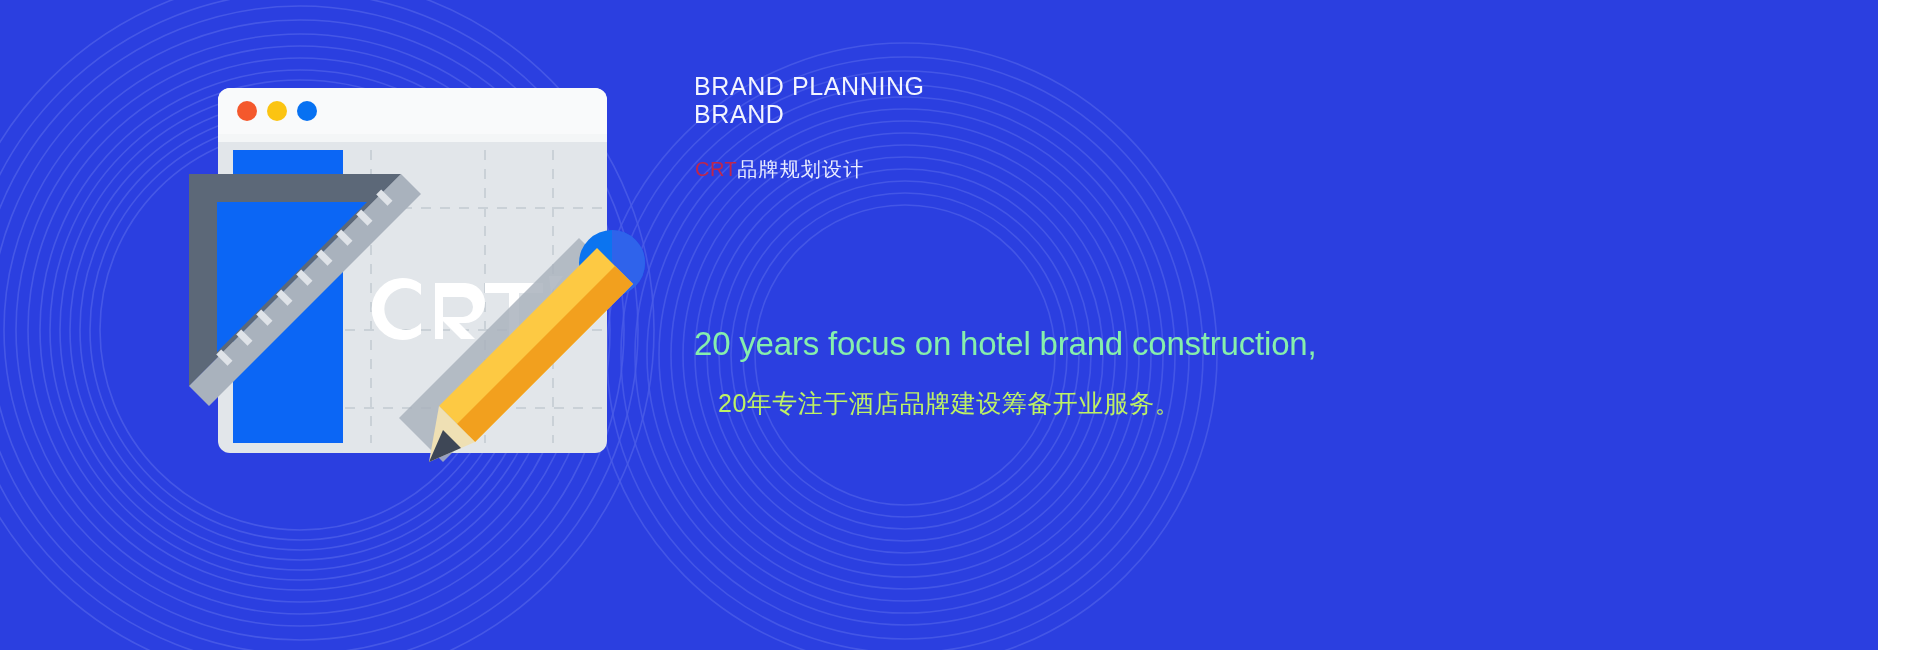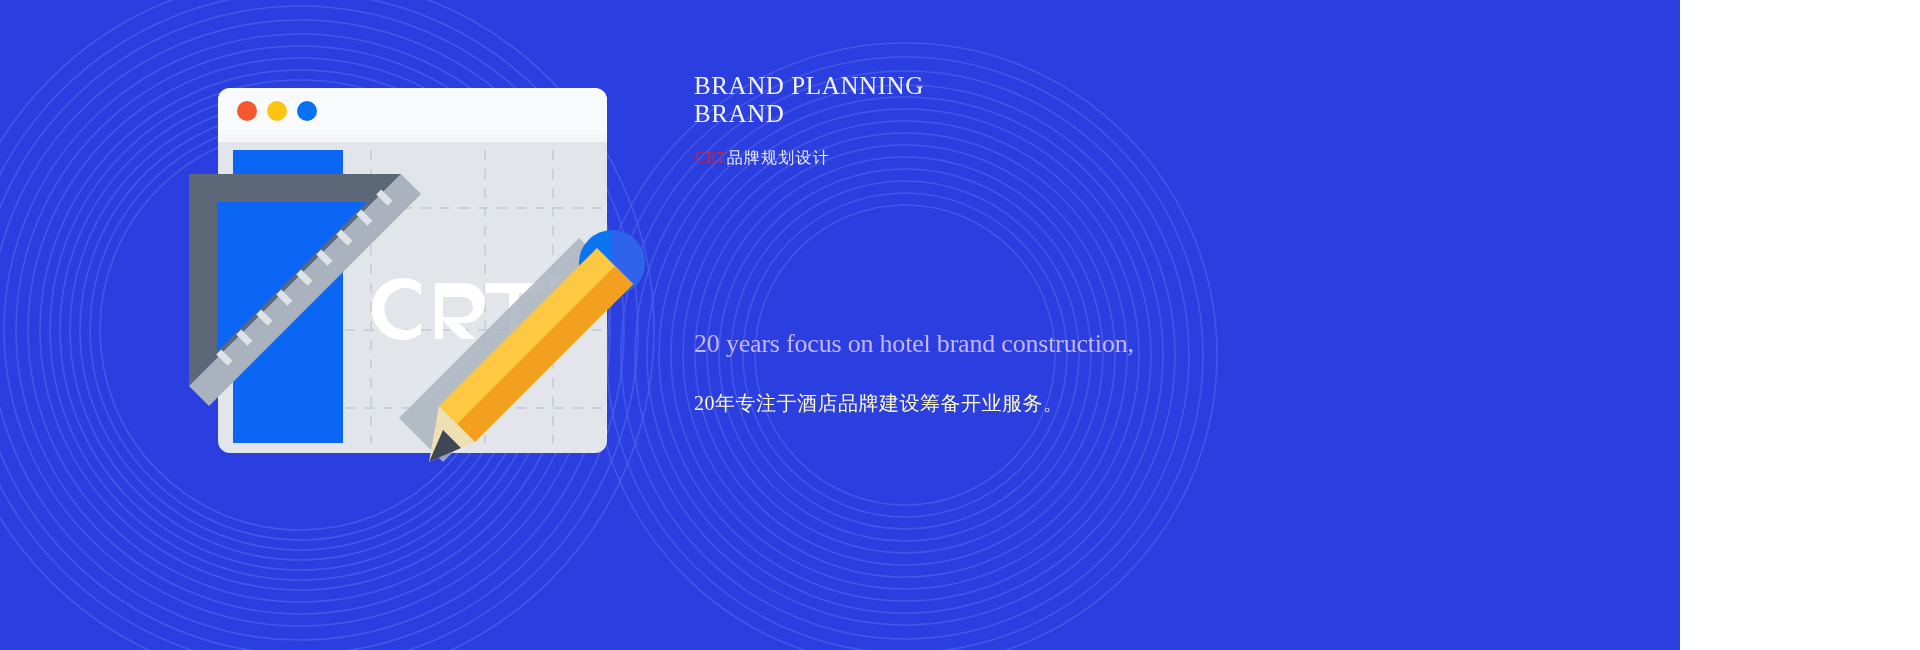--- a/index.html
+++ b/index.html
@@ -4,24 +4,23 @@
 <style>
   * { margin:0; padding:0; box-sizing:border-box; }
   html, body {
     width:1920px; height:650px;
     font-family:"Liberation Sans", sans-serif;
     overflow:hidden;
   }
 
   .banner {
     position:relative;
-    width:1680px; height:650px;
+    width:1878px; height:650px;
     background:#2b3fe0;
     overflow:hidden;
-    font-family:Liberation Serif, serif;
   }
 
   
   .bg-arcs { position:absolute; inset:0; pointer-events:none; }
 
   
   .illustration {
     position:absolute;
     left:185px; top:78px;
     width:500px; height:385px;
@@ -44,47 +43,48 @@
     font-size:25px;
     line-height:28px;
     letter-spacing:.6px;
     font-weight:400;
     color:#f2f4ff;
     white-space:nowrap;
   }
 
   .sub-cn {
     position:absolute;
-    left:1px; top:148px;
-    font-size:16px;
+    left:1px; top:156px;
+    font-size:20px;
     letter-spacing:1.2px;
     white-space:nowrap;
     color:#e9ecff;
   }
   .sub-cn .brand { color:#c0254a; letter-spacing:.5px; }
 
   .headline {
     position:absolute;
     left:0; top:325px;
     width:720px;
   }
   .headline-en {
-    font-size:26px;
+    font-size:33px;
     line-height:38px;
     font-weight:400;
-    color:#c4b5fd;
+    color:#86efac;
     letter-spacing:-.2px;
   }
   .headline-cn {
     margin-top:20px;
-    font-size:20px;
+    font-size:25px;
     line-height:40px;
     letter-spacing:.5px;
-    color:#fef9c3;
+    color:#bef264;
     white-space:nowrap;
+    margin-left:24px;
   }
 </style>
 </head>
 <body>
 
 <div class="banner">
 
   <svg class="bg-arcs" width="1920" height="650" viewBox="0 0 1920 650">
     <defs>
       <clipPath id="frameClip">

